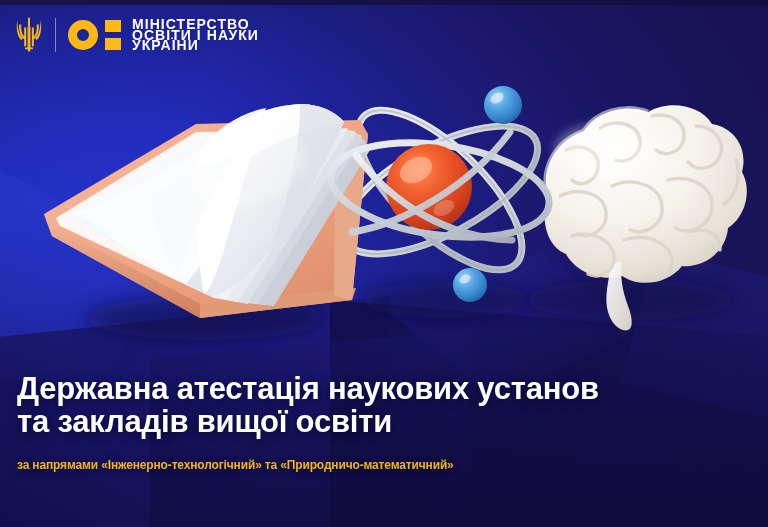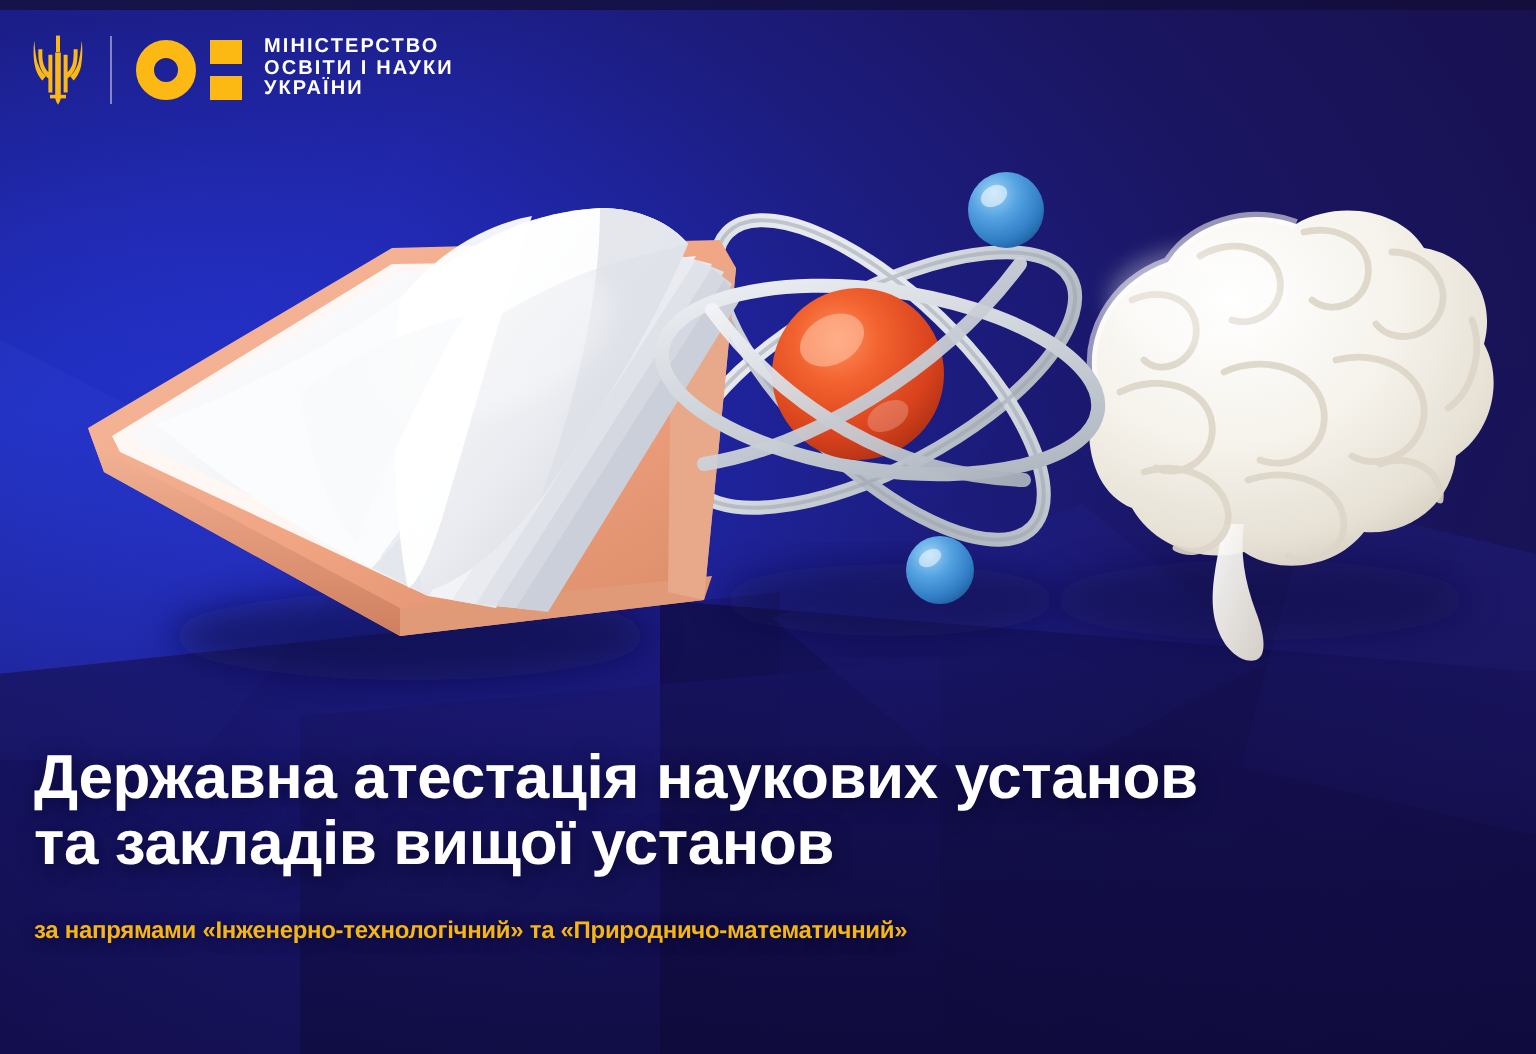--- a/index.html
+++ b/index.html
@@ -57,21 +57,21 @@
   .logo-div{width:1px;height:34px;background:rgba(255,255,255,.45);margin:0 12px 0 13px;}
   .mark{display:flex;align-items:center;}
   .mark-o{
     width:30px;height:30px;border-radius:50%;
     border:9px solid #fdb913;box-sizing:border-box;
   }
   .mark-eq{display:flex;flex-direction:column;justify-content:space-between;height:30px;margin-left:7px;}
   .mark-eq i{display:block;width:16px;height:12px;background:#fdb913;}
   .logo-text{
     margin-left:11px;color:#ffffff;font-weight:bold;
-    font-size:10px;line-height:10.4px;letter-spacing:1.05px;
+    font-size:14px;line-height:10.4px;letter-spacing:1.05px;
     text-transform:uppercase;white-space:nowrap;
   }
 
   
   #art{position:absolute;left:0;top:0;width:768px;height:527px;z-index:5;pointer-events:none;}
 
   
   #copy{position:absolute;left:0;top:372px;width:768px;z-index:9;}
   .title{
     color:#ffffff;font-weight:bold;
@@ -279,17 +279,17 @@
 
       <circle cx="503" cy="105" r="19" fill="url(#gElec)"></circle>
       <ellipse cx="497" cy="98" rx="7" ry="5" fill="#ffffff" opacity=".55" transform="rotate(-30 497 98)"></ellipse>
       <circle cx="470" cy="285" r="17" fill="url(#gElec)"></circle>
       <ellipse cx="465" cy="279" rx="6" ry="4" fill="#ffffff" opacity=".5" transform="rotate(-30 465 279)"></ellipse>
     </g>
   </svg>
 
   <div id="copy">
     <div class="title">Державна атестація наукових установ</div>
-    <div class="title">та закладів вищої установ</div>
+    <div class="title">та закладів вищої освіти</div>
     <div class="subtitle">за напрямами «Інженерно-технологічний» та «Природничо-математичний»</div>
   </div>
 
 </div>
 
 </body></html>

